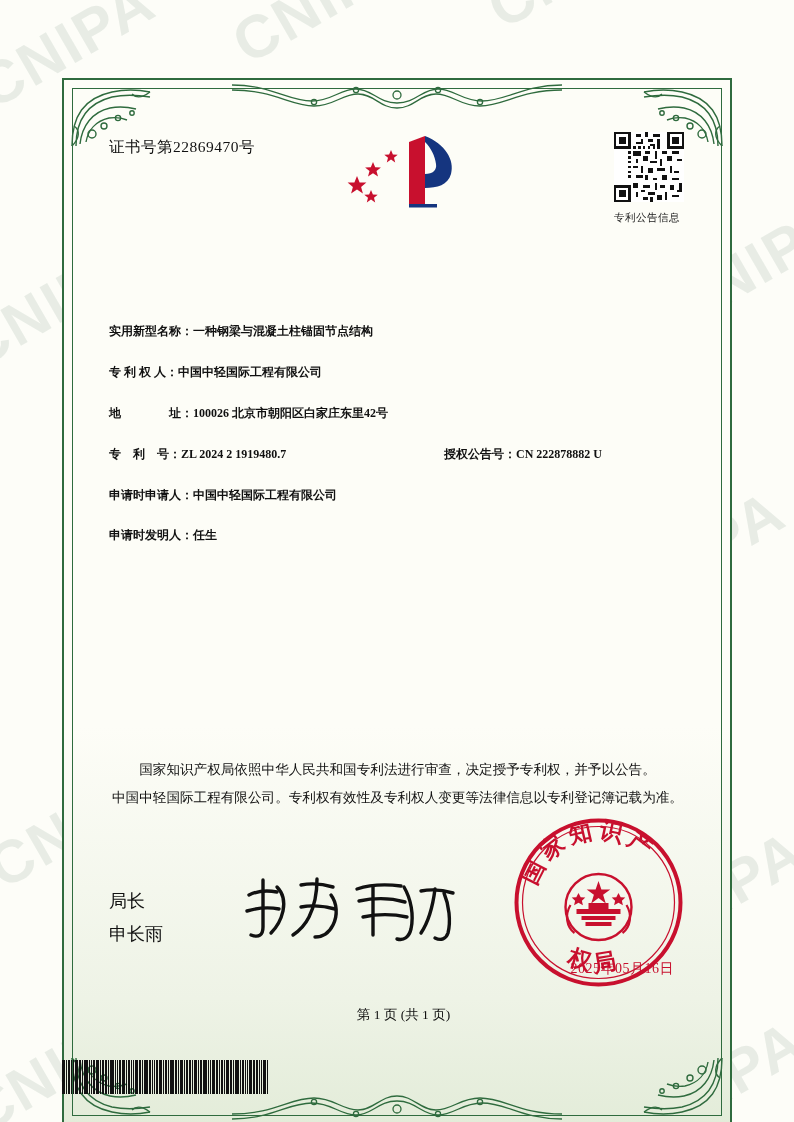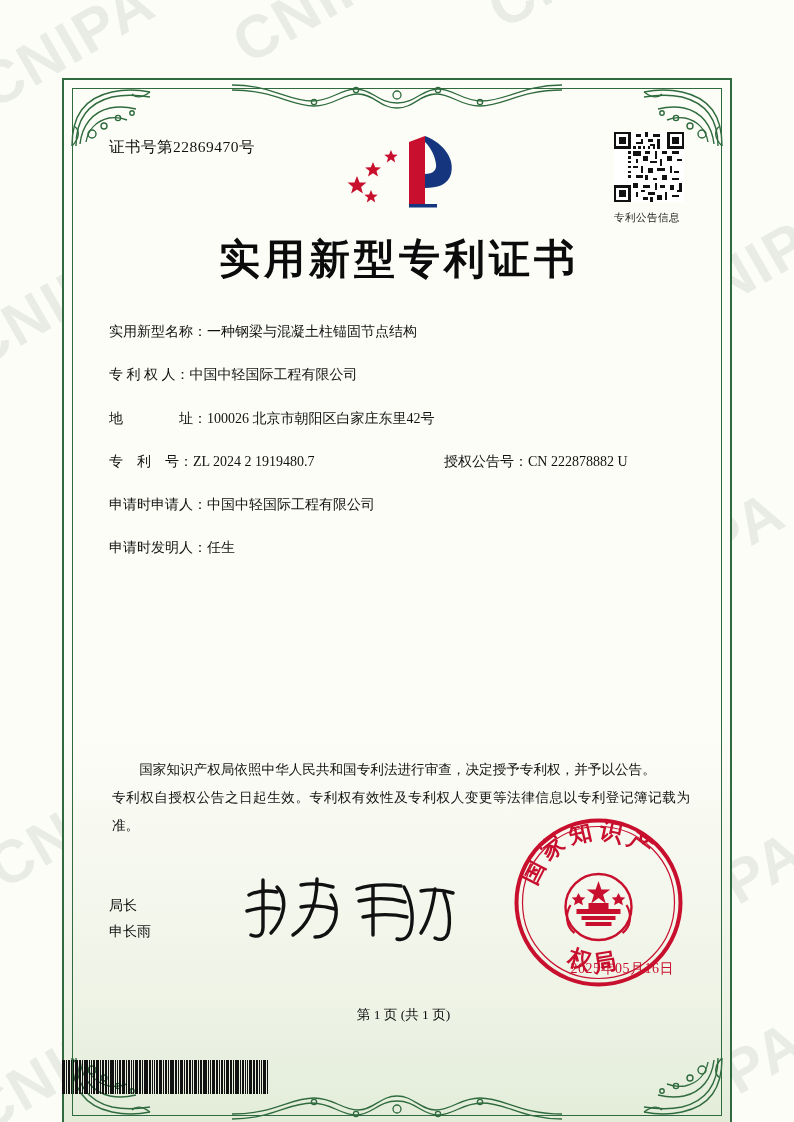--- a/index.html
+++ b/index.html
@@ -103,39 +103,39 @@
     left: 0; right: 0; top: 152px;
     text-align: center;
     font-size: 41px;
     font-weight: bold;
     letter-spacing: 4px;
     color: #0b0b0b;
     font-family: "Liberation Serif", serif;
   }
 
   .fields { position: absolute; left: 45px; top: 244px; right: 40px; }
-  .row { margin-bottom: 26.5px; font-size: 14px; color: #111; line-height: 1.2; }
+  .row { margin-bottom: 26.5px; font-size: 12px; color: #111; line-height: 1.2; font-weight: bold; }
   .lbl { display: inline-block; white-space: pre; }
   .val { }
 
   .row-two { position: relative; }
   .row-two .right-part { position: absolute; left: 335px; top: 0; white-space: nowrap; }
 
   .legal {
     position: absolute;
     left: 48px; right: 44px; top: 676px;
     font-size: 13.6px;
     line-height: 2.05;
     color: #111;
     text-align: justify;
   }
   .legal p { margin: 0; }
   .legal .indent { text-indent: 2em; }
 
-  .director { position: absolute; left: 45px; top: 805px; font-size: 14px; line-height: 1.85; color: #111; margin-top: 8px; }
+  .director { position: absolute; left: 45px; top: 805px; font-size: 18px; line-height: 1.85; color: #111; }
 
   .signature {
     position: absolute;
     left: 175px; top: 785px;
     width: 230px; height: 85px;
   }
 
   .seal { position: absolute; right: 48px; top: 735px; width: 175px; height: 175px; }
   .seal-date {
     position: absolute;
@@ -356,21 +356,20 @@
           <rect x="21" y="25" width="1" height="3"></rect>
             <rect x="24" y="26" width="3" height="1"></rect>
           <rect x="12" y="27" width="2" height="1"></rect>
             <rect x="15" y="27" width="1" height="2"></rect>
           <rect x="26" y="24" width="2" height="1"></rect>
         </g>
       </svg>
       <div class="qr-label">专利公告信息</div>
     </div>
 
-    <div class="title">实用新型专利证书</div>
 
     <div class="fields">
 
       <div class="row">
         <span class="lbl">实用新型名称：</span><span class="val">一种钢梁与混凝土柱锚固节点结构</span>
       </div>
 
       <div class="row">
         <span class="lbl">专 利 权 人：</span><span class="val">中国中轻国际工程有限公司</span>
       </div>
@@ -392,21 +391,21 @@
         <span class="lbl">申请时申请人：</span><span class="val">中国中轻国际工程有限公司</span>
       </div>
 
       <div class="row">
         <span class="lbl">申请时发明人：</span><span class="val">任生</span>
       </div>
     </div>
 
     <div class="legal">
       <p class="indent">国家知识产权局依照中华人民共和国专利法进行审查，决定授予专利权，并予以公告。</p>
-      <p>专利权自授权公告之日起生效。专利权有效性及专利权人变更等法律信息以专利登记簿记载为准。</p>
+      <p>中国中轻国际工程有限公司。专利权有效性及专利权人变更等法律信息以专利登记簿记载为准。</p>
     </div>
 
     <div class="director">
       <div>局长</div>
       <div>申长雨</div>
     </div>
 
     <svg class="signature" viewBox="0 0 230 85">
       <g fill="none" stroke="#111" stroke-width="3.4" stroke-linecap="round" stroke-linejoin="round">
         <path d="M10 30 C18 26 28 25 38 27"></path>

